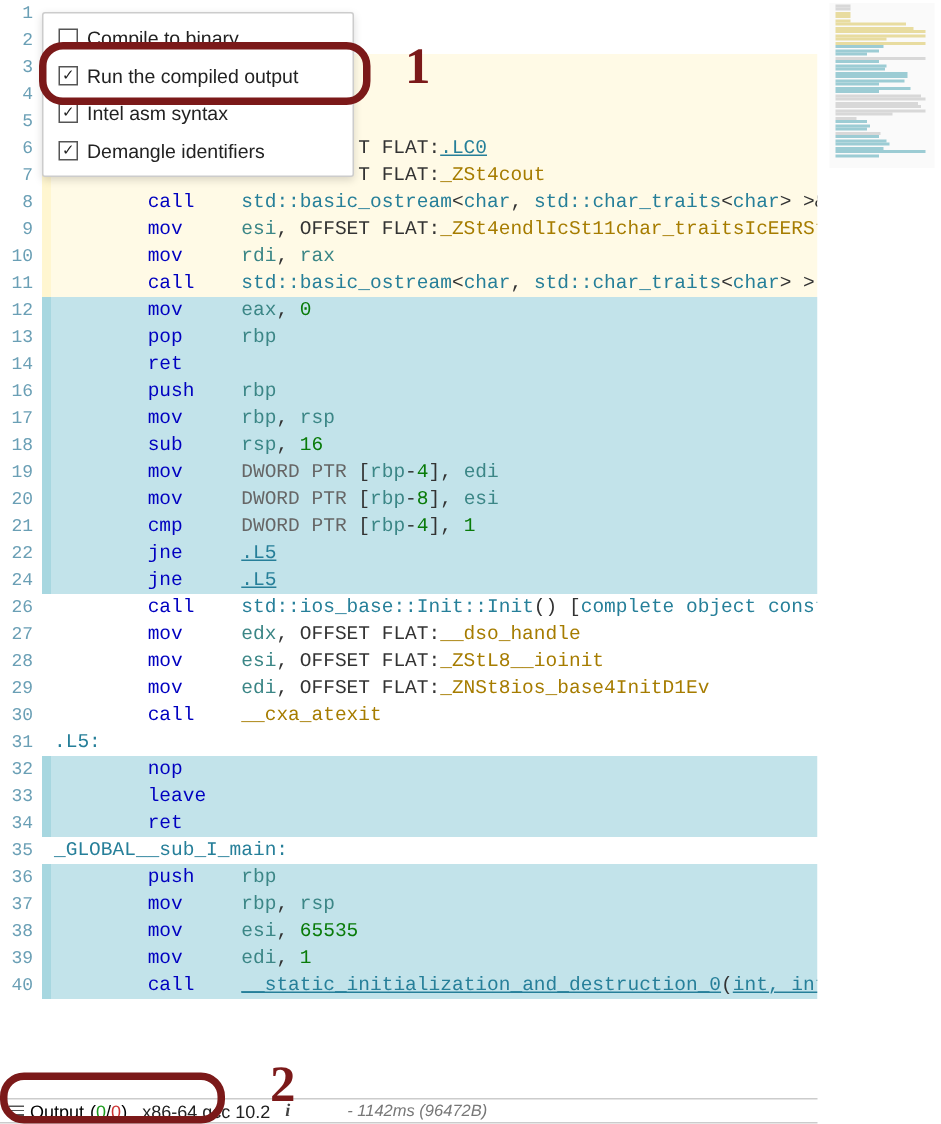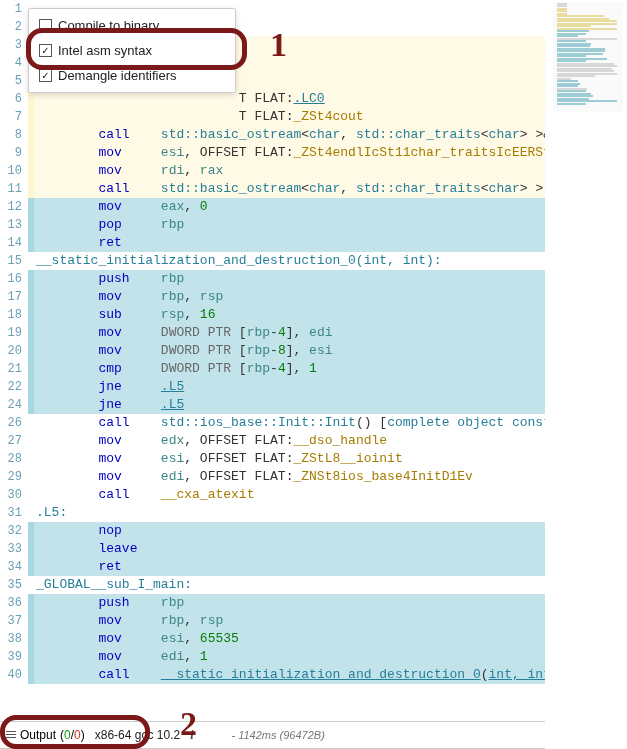--- a/index.html
+++ b/index.html
@@ -108,21 +108,21 @@
     z-index: 21;
   }
   .num1 { top: 26px; left: 270px; }
   .num2 { top: 705px; left: 180px; }
   
   
   .bottom-bar {
     position: absolute;
     bottom: 0; left: 0;
     width: 545px;
-    height: 28px;
+    height: 17px;
     border-top: 1px solid #ccc;
     border-bottom: 1px solid #ccc;
     display: flex;
     align-items: center;
     font-family: -apple-system, "Segoe UI", Arial, sans-serif;
     font-size: 12px;
     color: #444;
     background: #fff;
     gap: 10px;
     padding: 0 6px;
@@ -231,25 +231,20 @@
         <div class="gutter">13</div>
         <div class="hlbar hl-b"></div>
         <div class="code bg-b"><span class="text">        </span><span class="mnemonic" style="min-width: 0px;">pop</span><span class="text">     </span><span class="reg">rbp</span></div>
       </div>
       <div class="line">
         <div class="gutter">14</div>
         <div class="hlbar hl-b"></div>
         <div class="code bg-b"><span class="text">        </span><span class="mnemonic" style="min-width: 0px;">ret</span></div>
       </div>
       <div class="line">
-        <div class="gutter">15</div>
-        <div class="hlbar"></div>
-        <div class="code"><span class="label">__static_initialization_and_destruction_0(int, int):</span></div>
-      </div>
-      <div class="line">
         <div class="gutter">16</div>
         <div class="hlbar hl-b"></div>
         <div class="code bg-b"><span class="text">        </span><span class="mnemonic" style="min-width: 0px;">push</span><span class="text">    </span><span class="reg">rbp</span></div>
       </div>
       <div class="line">
         <div class="gutter">17</div>
         <div class="hlbar hl-b"></div>
         <div class="code bg-b"><span class="text">        </span><span class="mnemonic" style="min-width: 0px;">mov</span><span class="text">     </span><span class="reg">rbp</span><span class="text">, </span><span class="reg">rsp</span></div>
       </div>
       <div class="line">
@@ -358,20 +353,24 @@
         <div class="code bg-b"><span class="text">        </span><span class="mnemonic" style="min-width: 0px;">call</span><span class="text">    </span><span class="link">__static_initialization_and_destruction_0</span><span class="text">(</span><span class="link">int, int</span></div>
       </div>
     </div>
 </div>
 
 <div class="dropdown">
   <div id="dd-items">
       <div class="dropdown-item">
         <span class="chk"></span>
         <span>Compile to binary</span>
+      </div>
+      <div class="dropdown-item">
+        <span class="chk checked"></span>
+        <span>Run the compiled output</span>
       </div>
       <div class="dropdown-item">
         <span class="chk checked"></span>
         <span>Intel asm syntax</span>
       </div>
       <div class="dropdown-item">
         <span class="chk checked"></span>
         <span>Demangle identifiers</span>
       </div>
     </div>

